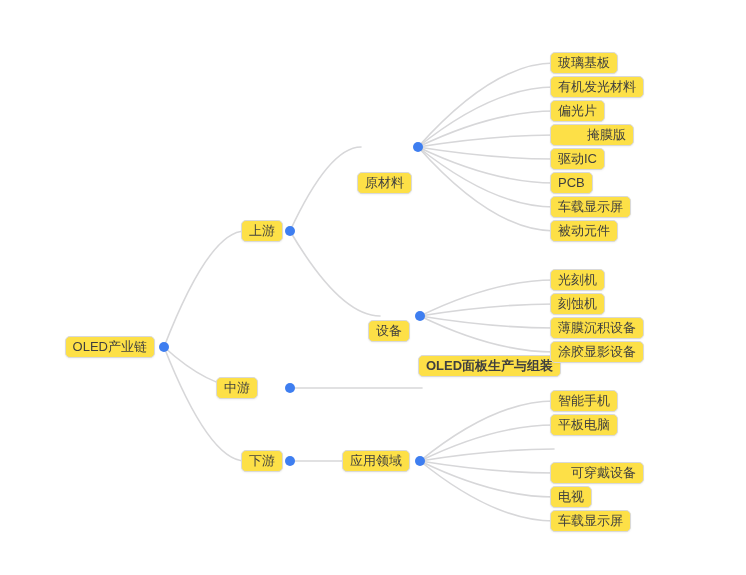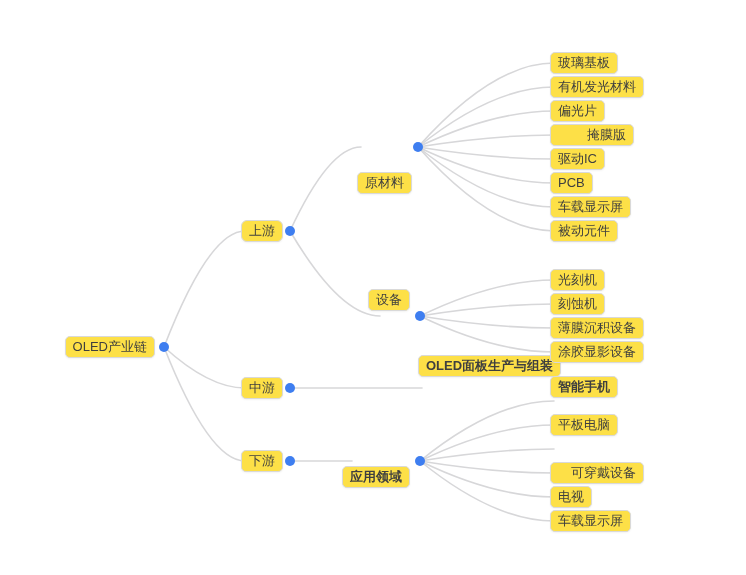--- a/index.html
+++ b/index.html
@@ -74,53 +74,53 @@
     <path d="M420,461 Q494,425 554,425"></path>
     <path d="M420,461 Q494,449 554,449"></path>
     <path d="M420,461 Q494,473 554,473"></path>
     <path d="M420,461 Q494,497 554,497"></path>
     <path d="M420,461 Q494,521 554,521"></path>
   </svg>
 
   <div class="node" style="right:591px; top:336px;">OLED产业链</div>
   <div class="dot" style="left:159px; top:342px;"></div>
 
-  <div class="node" style="right:463px; top:220px;border-radius:6px;">上游</div>
+  <div class="node" style="right:463px; top:220px;">上游</div>
   <div class="dot" style="left:285px; top:226px;"></div>
 
-  <div class="node" style="right:463px; top:377px;">中游</div>
+  <div class="node" style="right:488px; top:377px;">中游</div>
   <div class="dot" style="left:285px; top:383px;"></div>
 
   <div class="node" style="right:463px; top:450px;text-align:center;">下游</div>
   <div class="dot" style="left:285px; top:456px;"></div>
 
   <div class="node" style="right:334px; top:136px;margin-top:36px;">原材料</div>
   <div class="dot" style="left:413px; top:142px;"></div>
 
-  <div class="node" style="right:336px; top:289px;">设备</div>
+  <div class="node" style="right:336px; top:320px;">设备</div>
   <div class="dot" style="left:415px; top:311px;"></div>
 
   <div class="node" style="left:418px; top:355px;font-weight:bold;">OLED面板生产与组装</div>
 
-  <div class="node" style="right:336px; top:466px;font-weight:bold;">应用领域</div>
+  <div class="node" style="right:336px; top:450px;">应用领域</div>
   <div class="dot" style="left:415px; top:456px;"></div>
 
   <div class="node" style="left:550px; top:52px;">玻璃基板</div>
   <div class="node" style="left:550px; top:76px;">有机发光材料</div>
   <div class="node" style="left:550px; top:100px;">偏光片</div>
   <div class="node" style="left:550px; top:124px;padding-left:36px;">掩膜版</div>
   <div class="node" style="left:550px; top:148px;">驱动IC</div>
   <div class="node" style="left:550px; top:172px;">PCB</div>
   <div class="node" style="left:550px; top:196px;">车载显示屏</div>
   <div class="node" style="left:550px; top:220px;">被动元件</div>
 
   <div class="node" style="left:550px; top:269px;">光刻机</div>
   <div class="node" style="left:550px; top:293px;">刻蚀机</div>
   <div class="node" style="left:550px; top:317px;">薄膜沉积设备</div>
   <div class="node" style="left:550px; top:341px;">涂胶显影设备</div>
 
-  <div class="node" style="left:550px; top:376px;font-weight:bold;">智能手机</div>
+  <div class="node" style="left:550px; top:390px;">智能手机</div>
   <div class="node" style="left:550px; top:414px;">平板电脑</div>
   <div class="node" style="left:550px; top:462px;padding-left:20px;">可穿戴设备</div>
   <div class="node" style="left:550px; top:486px;">电视</div>
   <div class="node" style="left:550px; top:510px;">车载显示屏</div>
 
 </div>
 
 </body></html>

